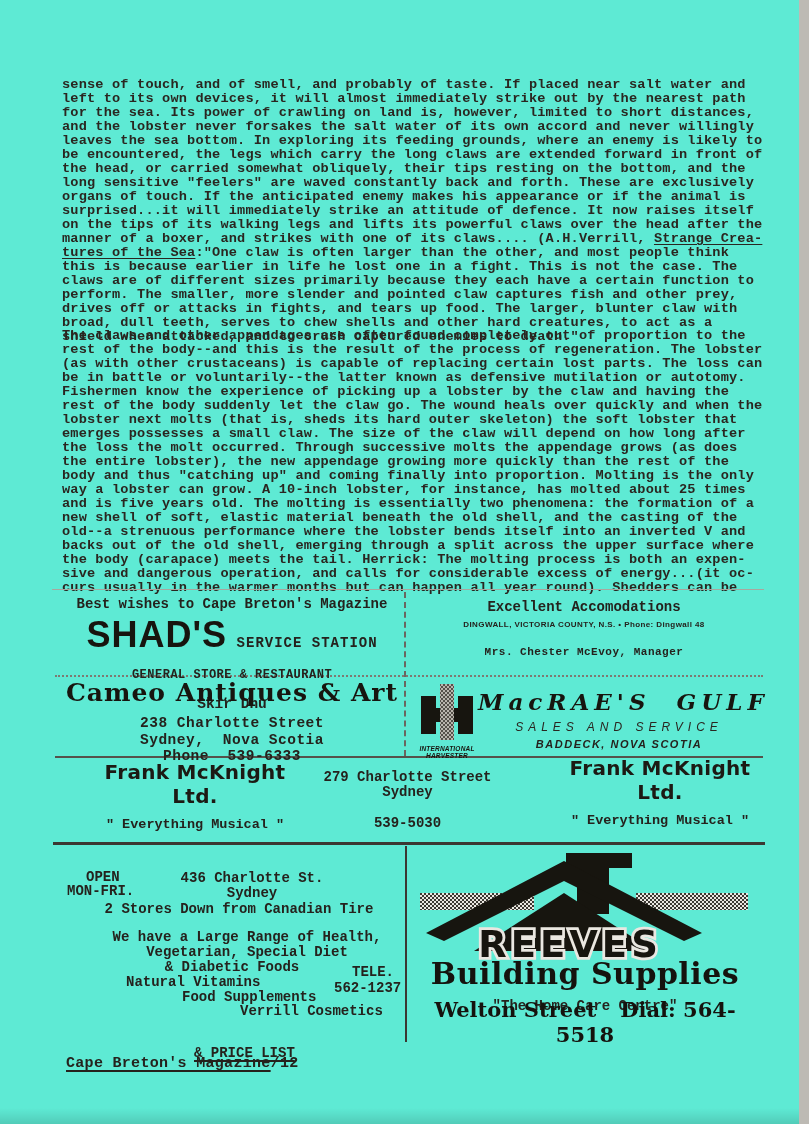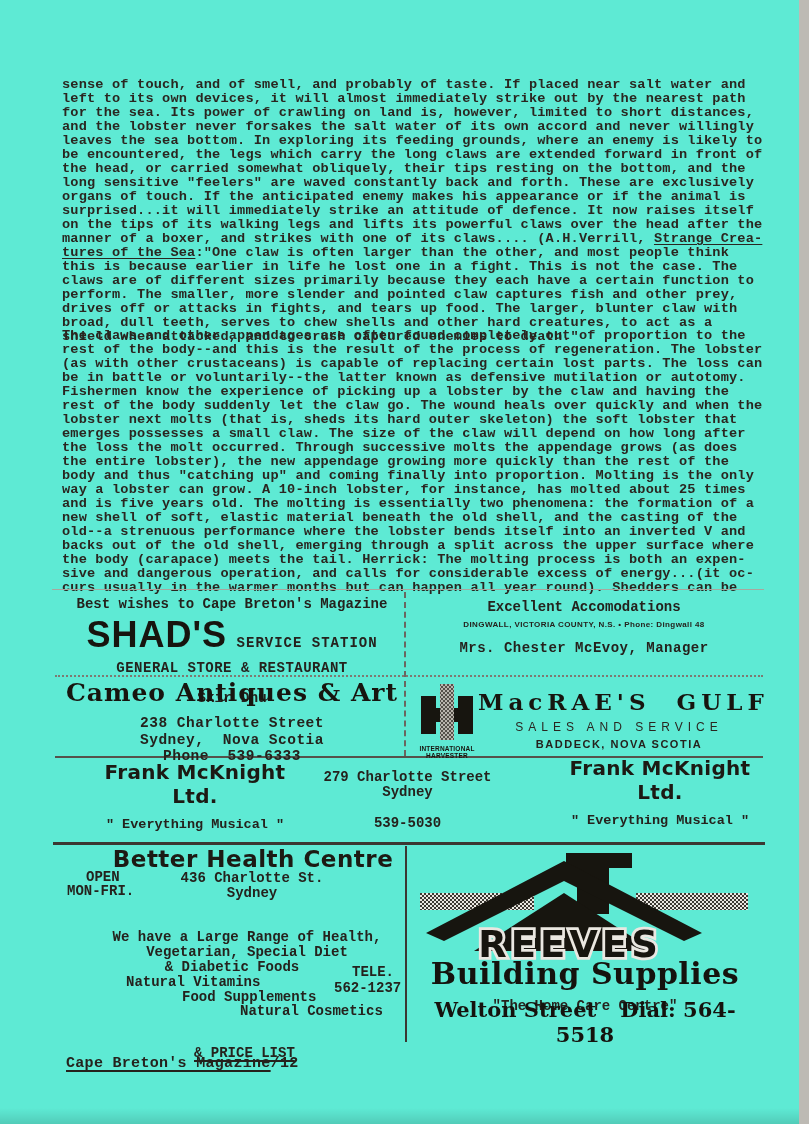--- a/index.html
+++ b/index.html
@@ -30,33 +30,33 @@
   .v-dash{left:404px; top:592px; height:164px; border-left:2px dashed #6a6660;}
   .v-solid{left:405px; top:846px; height:196px; border-left:2px solid #3b3832;}
   .edge-shadow{left:0; bottom:0; width:809px; height:16px;
     background:linear-gradient(rgba(0,0,0,0), rgba(0,0,0,0.13));}
   
   .ad-shads{left:62px; top:592px; width:340px;text-align:center;}
   .shads-tag{font-size:14px; margin-top:4px;}
   .shads-name{margin-top:2px;}
   .shads-big{font-size:36px; font-weight:bold; letter-spacing:1px; color:#17150f;}
   .shads-sub{font-size:14px; font-weight:bold; letter-spacing:1px;}
-  .shads-l2{font-size:14px; margin-top:4px; letter-spacing:0.5px;}
+  .shads-l2{font-size:12px; margin-top:12px; letter-spacing:0.5px;}
   .shads-loc{font-size:14.5px; margin-top:14px;}
   .ad-markland{left:408px; top:592px; width:352px;}
   .mark-tag{font-size:14px; margin-top:7px;}
   .mark-name{display:inline-block; font-size:25px; font-weight:bold; letter-spacing:5px;
     color:#17150f; border-bottom:2.5px solid #17150f; padding:0 6px 3px 6px; margin-top:1px;}
   .mark-addr{font-size:8px; font-weight:bold; letter-spacing:0.4px; margin-top:5px;}
-  .mark-mgr{font-size:14px; margin-top:11px; letter-spacing:0.5px;}
+  .mark-mgr{font-size:11px; margin-top:17px; letter-spacing:0.5px;}
   
   .ad-cameo{left:62px; top:678px; width:340px;}
   .cameo-name{font-size:25px; font-weight:bold; color:#17150f; letter-spacing:1px;}
   .cameo-lines{font-size:14.5px; line-height:16.5px; margin-top:8px; letter-spacing:0.5px;}
-  .ad-macrae{left:408px; top:676px; width:352px;}
+  .ad-macrae{left:408px; top:676px; width:352px;font-style:italic;}
   .ih-logo{left:10px; top:8px; width:58px; text-align:center;}
   .ih-txt{font-size:6.5px; line-height:7px; font-weight:bold; letter-spacing:0.2px; color:#17150f;}
   .mac-name{left:70px; top:12px; width:282px; font-size:23px; font-weight:bold;
     letter-spacing:5px; color:#17150f; white-space:pre;}
   .mac-l2{left:70px; top:44px; width:282px; font-size:12px; letter-spacing:5px; color:#2a2620;}
   .mac-l3{left:70px; top:62px; width:282px; font-size:11px; font-weight:bold; letter-spacing:1.5px;}
   
   .mck{width:230px;}
   .mck-name{font-size:20px; font-weight:bold; color:#1c1a14; letter-spacing:0.3px;}
   .mck-slogan{font-size:13.5px; margin-top:9px;}
@@ -187,33 +187,33 @@
     <div>279 Charlotte Street</div>
     <div>Sydney</div>
     <div class="mck-phone">539-5030</div>
   </div>
   <div class="abs mck mck-right ctr">
     <div class="dsans mck-name">Frank McKnight Ltd.</div>
     <div class="mono mck-slogan pre">" Everything Musical "</div>
   </div>
 
   <div class="abs ad-bh" style="height:240px;">
-    <div class="abs dsans bh-title ctr">Better Health Centre</div>
     <div class="abs bh-line" style="left:24px; top:26px;">OPEN</div>
     <div class="abs bh-line" style="left:5px; top:40px;">MON-FRI.</div>
     <div class="abs ctr" style="left:40px; top:27px; width:300px;">436 Charlotte St.</div>
     <div class="abs ctr" style="left:40px; top:42px; width:300px;">Sydney</div>
+    <div class="abs ctr" style="left:12px; top:58px; width:330px;">2 Stores Down from Canadian Tire</div>
     <div class="abs ctr" style="left:20px; top:86px; width:330px;">We have a Large Range of Health,</div>
     <div class="abs ctr" style="left:20px; top:101px; width:330px;">Vegetarian, Special Diet</div>
     <div class="abs ctr" style="left:20px; top:116px; width:300px;">&amp; Diabetic Foods</div>
     <div class="abs" style="left:290px; top:121px;">TELE.</div>
     <div class="abs" style="left:272px; top:137px;">562-1237</div>
     <div class="abs" style="left:64px; top:131px;">Natural Vitamins</div>
     <div class="abs" style="left:120px; top:146px;">Food Supplements</div>
-    <div class="abs" style="left:178px; top:160px;">Natural Cosmetics</div>
+    <div class="abs" style="left:178px; top:160px;">Verrill Cosmetics</div>
     <div class="abs bh-u" style="left:132px; top:202px;">&amp; PRICE LIST</div>
     <div class="abs bh-credit" style="left:4px; top:212px;"><span class="bh-u">Cape Breton's Magazine</span><span>/12</span></div>
   </div>
 
   <div class="abs ad-reeves ctr" style="height:230px;">
     <svg class="abs reeves-logo" width="330" height="112" viewBox="0 0 330 112">
       <defs>
         <pattern id="ht" width="4" height="4" patternUnits="userSpaceOnUse">
           <rect width="4" height="4" fill="#eae7e1"></rect>
           <rect width="2" height="2" fill="#3b3832"></rect>

